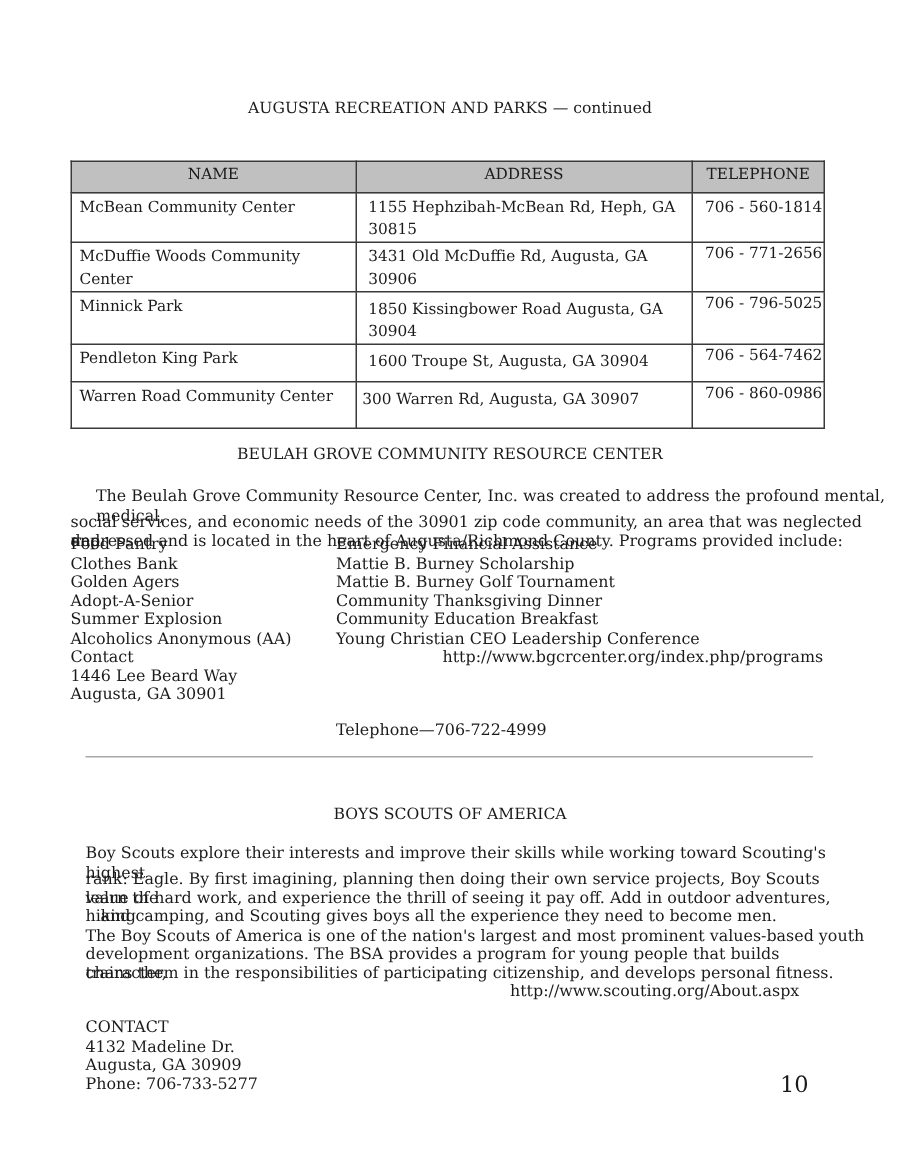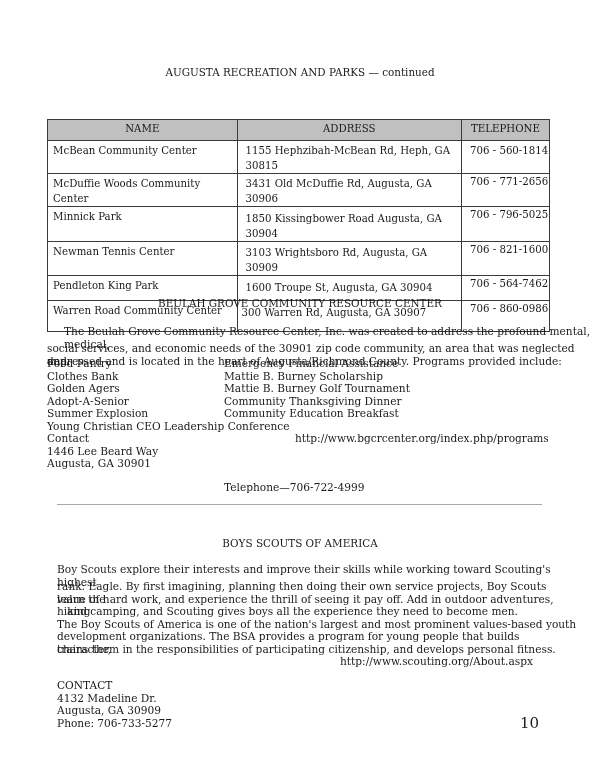--- a/index.html
+++ b/index.html
@@ -6,21 +6,21 @@
   body {
     width: 600px; height: 776px; background: #ffffff; position: relative; overflow: hidden;
     font-family: "DejaVu Serif", "Liberation Serif", serif; color: #1a1a1a;
     font-size: 10.6px; line-height: 12.6px;
   }
   .abs { position: absolute; }
   .center { text-align: center; }
   .heading { font-size: 10.4px; letter-spacing: 0; }
   table.rec {
     position: absolute; left: 47px; top: 107px; width: 503px;
-    border-collapse: collapse; font-size: 10.2px; margin-top: 12px;
+    border-collapse: collapse; font-size: 10.2px;
   }
   table.rec th, table.rec td {
     border: 1.5px solid #3a3a3a; padding: 0 0 0 5px; vertical-align: top; font-weight: normal;
   }
   table.rec th { background: #c0c0c0; text-align: center; height: 20px; line-height: 18px; padding: 0; }
   table.rec td { height: 20px; line-height: 15px; padding-top: 2px; }
   table.rec tr.last td { height: 26px; }
   table.rec col.c1 { width: 190px; }
   table.rec col.c2 { width: 225px; }
   table.rec col.c3 { width: 88px; }
@@ -61,25 +61,20 @@
       <td>McDuffie Woods Community Center</td>
       <td class="addr">3431 Old McDuffie Rd, Augusta, GA 30906</td>
       <td class="tel">706 - 771-2656</td>
     </tr>
     <tr>
       <td>Minnick Park</td>
       <td class="addr" style="padding-top:4px">1850 Kissingbower Road Augusta, GA 30904</td>
       <td class="tel">706 - 796-5025</td>
     </tr>
     <tr>
-      <td>Newman Tennis Center</td>
-      <td class="addr" style="padding-top:3px">3103 Wrightsboro Rd, Augusta, GA 30909</td>
-      <td class="tel">706 - 821-1600</td>
-    </tr>
-    <tr>
       <td>Pendleton King Park</td>
       <td class="addr" style="padding-top:4px">1600 Troupe St, Augusta, GA 30904</td>
       <td class="tel">706 - 564-7462</td>
     </tr>
     <tr class="last">
       <td>Warren Road Community Center</td>
       <td class="addr" style="padding-left:4px; padding-top:4px">300 Warren Rd, Augusta, GA 30907</td>
       <td class="tel">706 - 860-0986</td>
     </tr>
   </tbody>
@@ -106,20 +101,21 @@
   </div>
   <div class="row">
     <div class="l">Adopt-A-Senior</div>
     <div class="r">Community Thanksgiving Dinner</div>
   </div>
   <div class="row">
     <div class="l">Summer Explosion</div>
     <div class="r">Community Education Breakfast</div>
   </div>
   <div class="row">
+    <div class="l">Alcoholics Anonymous (AA)</div>
     <div class="r">Young Christian CEO Leadership Conference</div>
   </div>
   <div class="row">
     <div class="l">Contact</div>
     <div class="r" style="padding-left:71px;">http://www.bgcrcenter.org/index.php/programs</div>
   </div>
   <div class="row">
     <div class="l" style="width:300px">1446 Lee Beard Way</div>
   </div>
   <div class="row">

